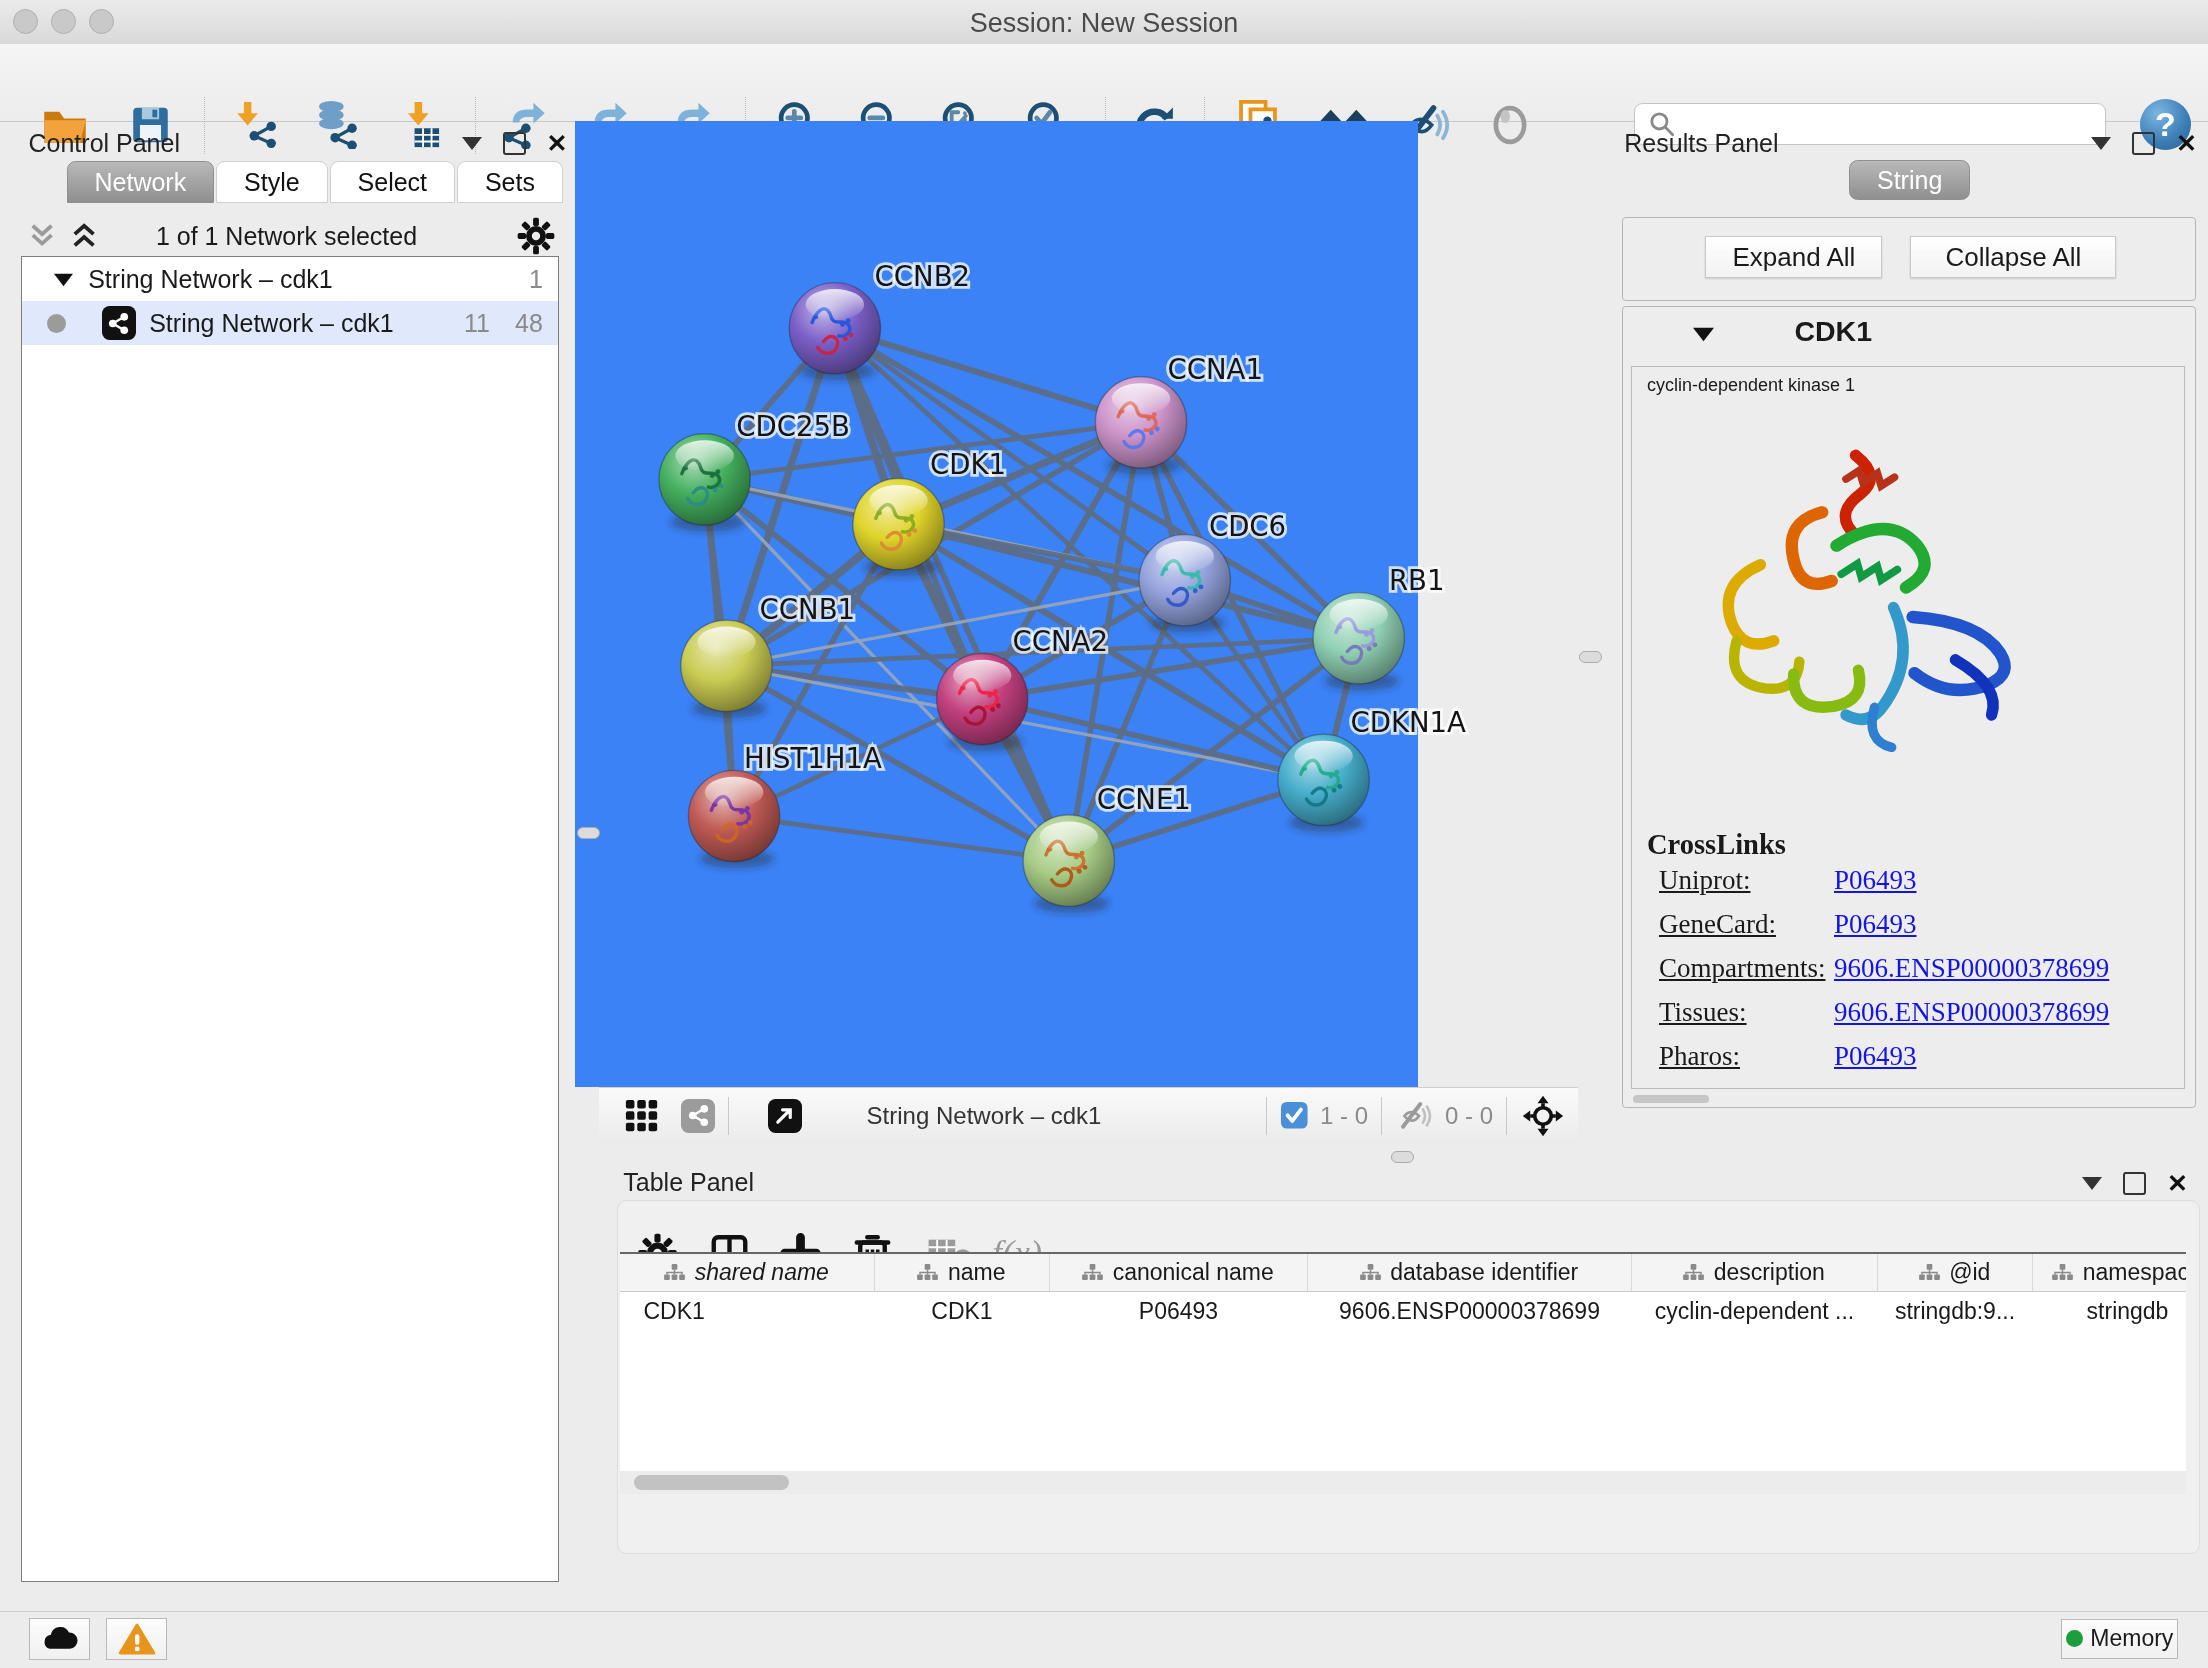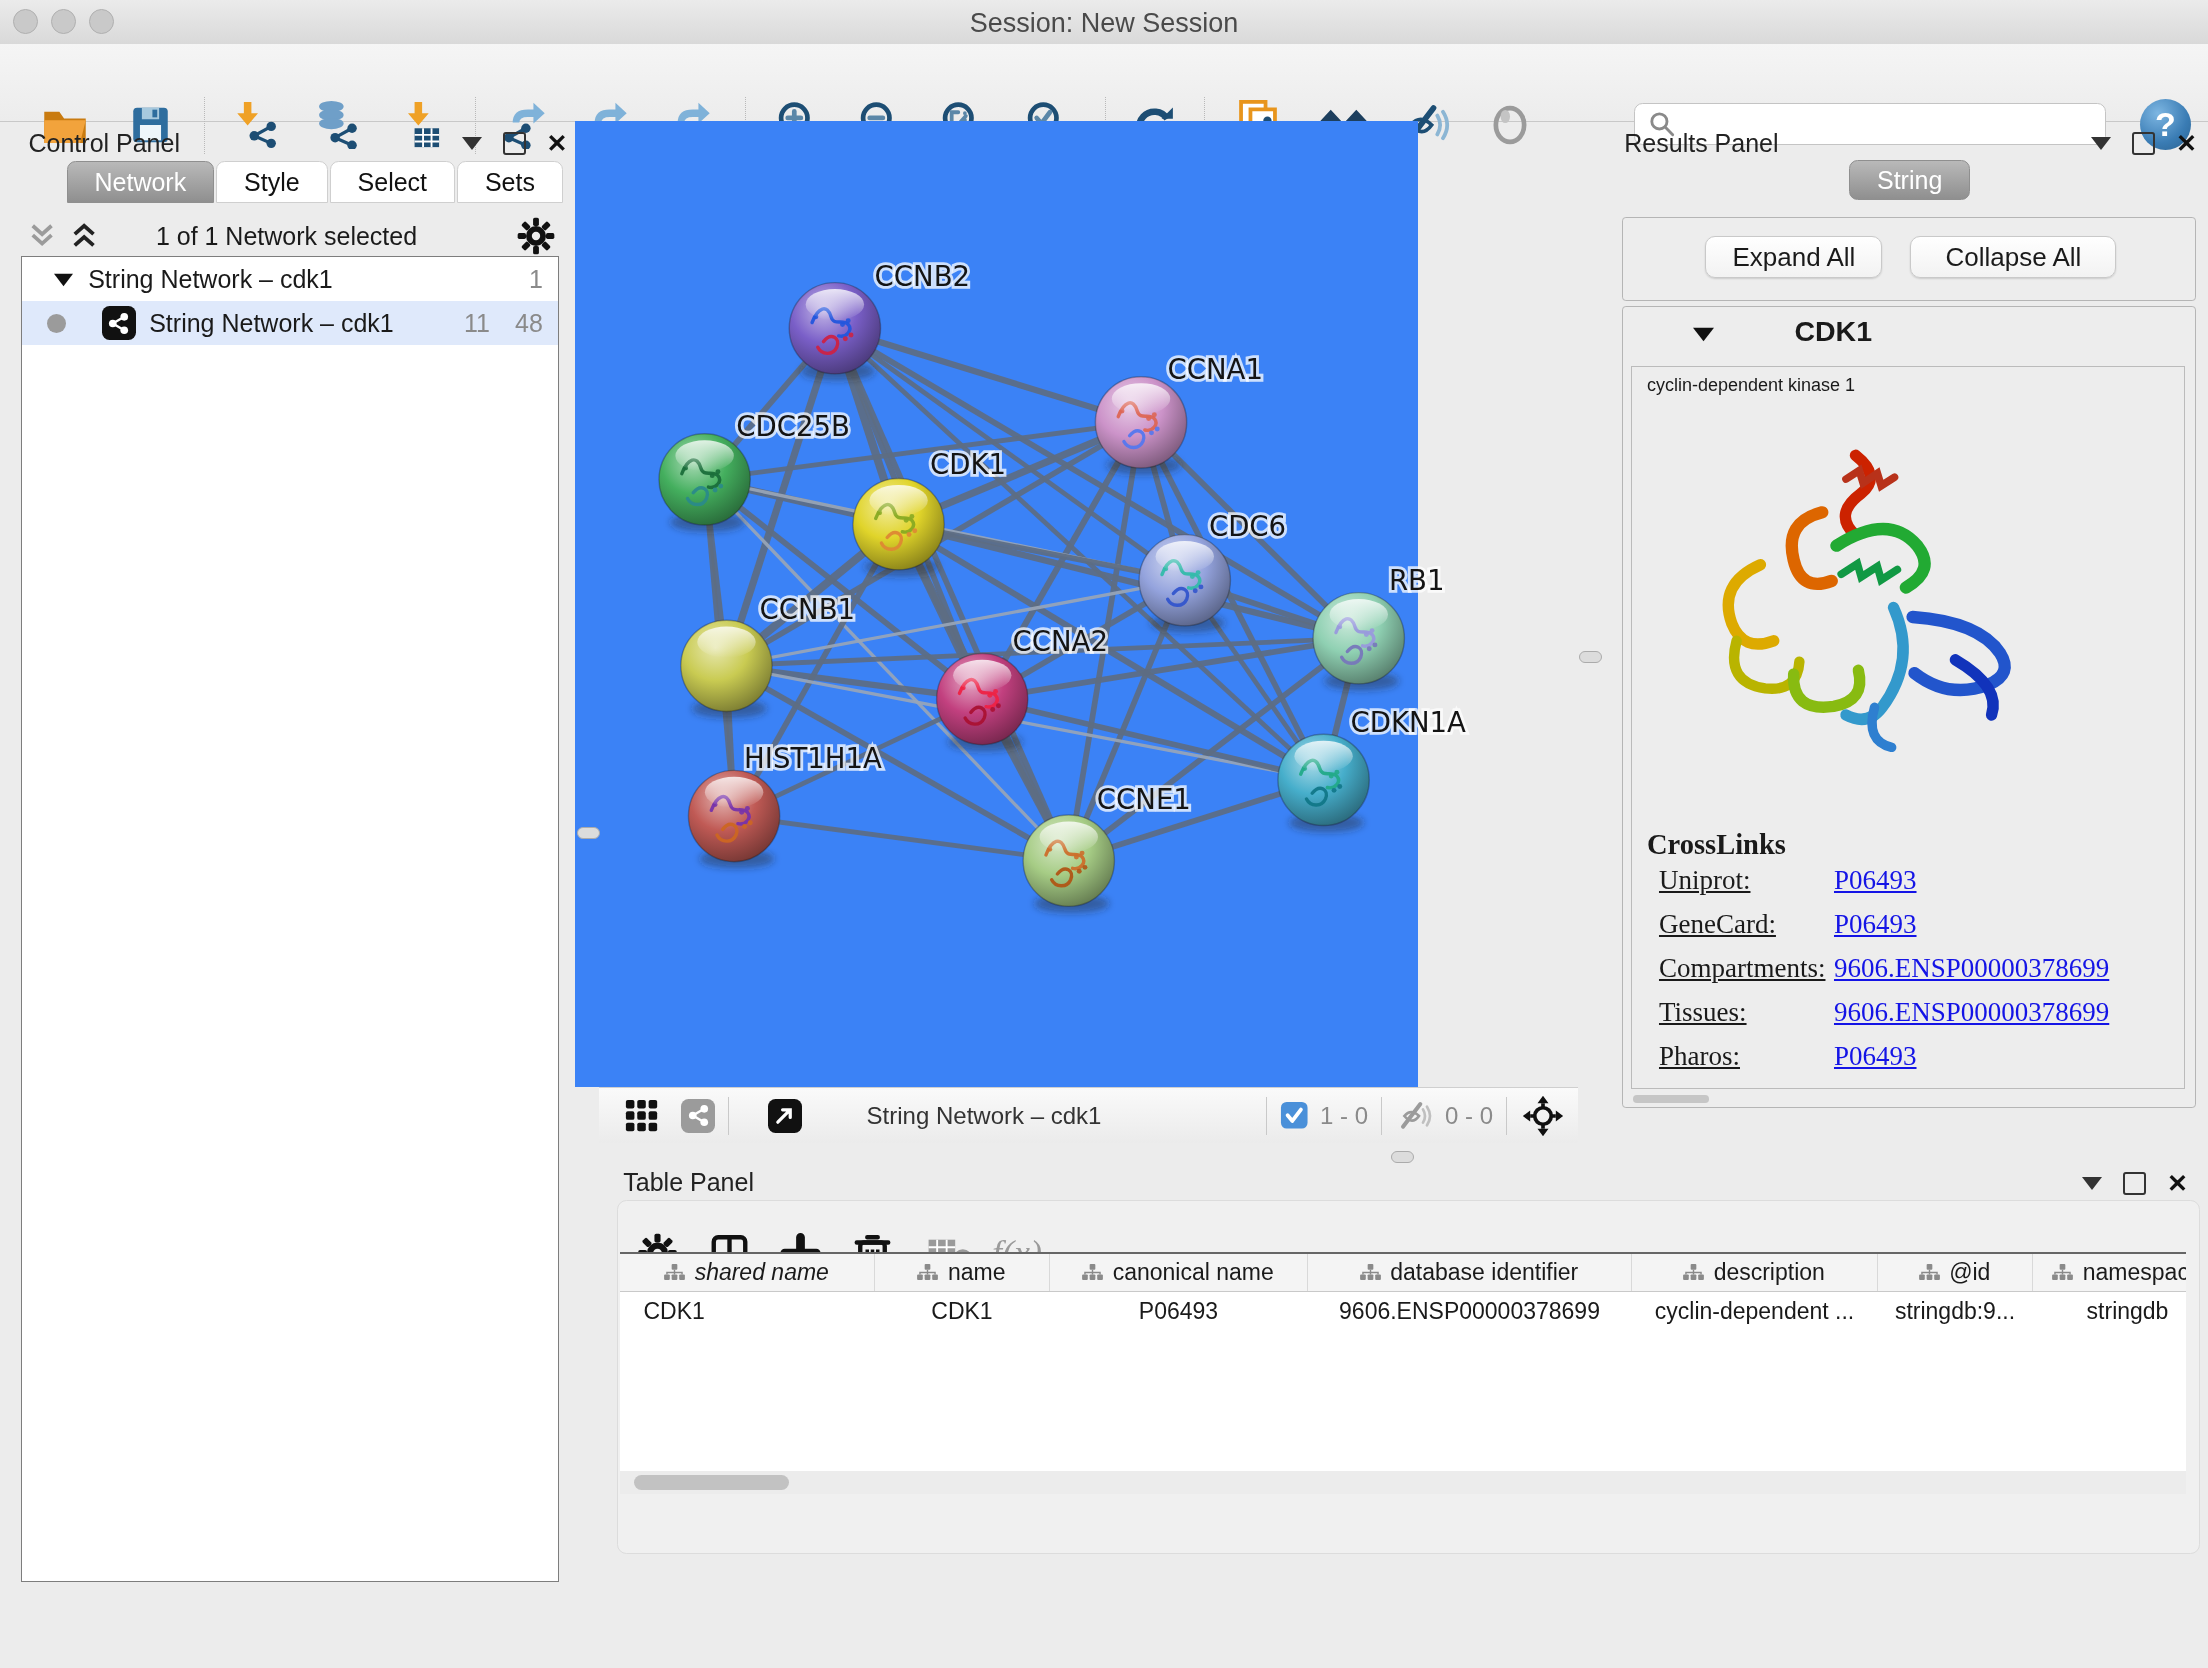--- a/index.html
+++ b/index.html
@@ -54,21 +54,21 @@
     background:linear-gradient(#fafafa,#ebebeb);border-top:1px solid #cfcfcf;
     display:flex;align-items:center;}
   .nb-sep{width:0;height:38px;border-left:1px solid #c9c9c9;margin:0 13.3px;}
   .nb-text{font-size:24px;color:#333;}
   .nb-gray{font-size:24px;color:#8a8a8a;}
   
   .results-panel{position:absolute;left:1611px;top:121px;width:597px;height:1032px;}
   .rp-groupbox{position:absolute;left:11.4px;width:574px;border:1.9px solid #b5b5b5;
     border-radius:3.8px;background:#ededed;box-sizing:border-box;}
   .rp-btn{position:absolute;height:40px;background:linear-gradient(#ffffff,#f2f2f2);
-    border:1px solid #c9c9c9;border-radius:10px;font-size:26px;display:flex;
+    border:1px solid #c9c9c9;border-radius:0;font-size:26px;display:flex;
     align-items:center;justify-content:center;box-shadow:0 1px 1.9px rgba(0,0,0,.15);}
   .rp-inner{position:absolute;left:7.6px;top:59px;width:554px;height:723px;
     border:1.9px solid #bbb;background:#ededed;box-sizing:border-box;}
   .xl{font-family:"Liberation Serif",serif;}
   .xl-head{font-size:28.5px;font-weight:bold;}
   .xl-row{position:relative;height:44px;font-size:27px;}
   .xl-label{position:absolute;left:27px;text-decoration:underline;}
   .xl-value{position:absolute;left:202px;color:#1414e6;text-decoration:underline;}
   
   .table-panel{position:absolute;left:609px;top:1151px;width:1600px;height:449px;}
@@ -865,15 +865,33 @@
             <div class="td" style="width: 155px;">stringdb:9...</div>
             <div class="td" style="width: 190px;">stringdb</div>
           </div>
         </div>
     </div>
     <div class="hscroll">
         <div class="hthumb"></div>
       </div>
   </div>
 
+  <div class="bottombar">
+    <div class="bb-btn" style="left:28.5px">
+      <svg width="38" height="28.5" viewBox="0 0 40 30">
+          <path d="M10 26 a7.5 7.5 0 0 1 1.5 -14.6 A10 10 0 0 1 30.5 9 a6.8 6.8 0 0 1 1 17z" fill="#111"></path>
+        </svg>
+    </div>
+    <div class="bb-btn" style="left:106px">
+      <svg width="38" height="32" viewBox="0 0 40 34">
+          <path d="M20 2 L38 32 H2z" fill="#e8951c" stroke="#e8951c" stroke-width="3" stroke-linejoin="round"></path>
+          <rect x="18" y="12" width="4.5" height="11" rx="2" fill="#fff"></rect>
+          <circle cx="20.2" cy="27.5" r="2.6" fill="#fff"></circle>
+        </svg>
+    </div>
+    <div class="memory-btn">
+      <span class="dot-green"></span>
+      <span>Memory</span>
+    </div>
+  </div>
 
 </div>
 
 
 </body></html>

